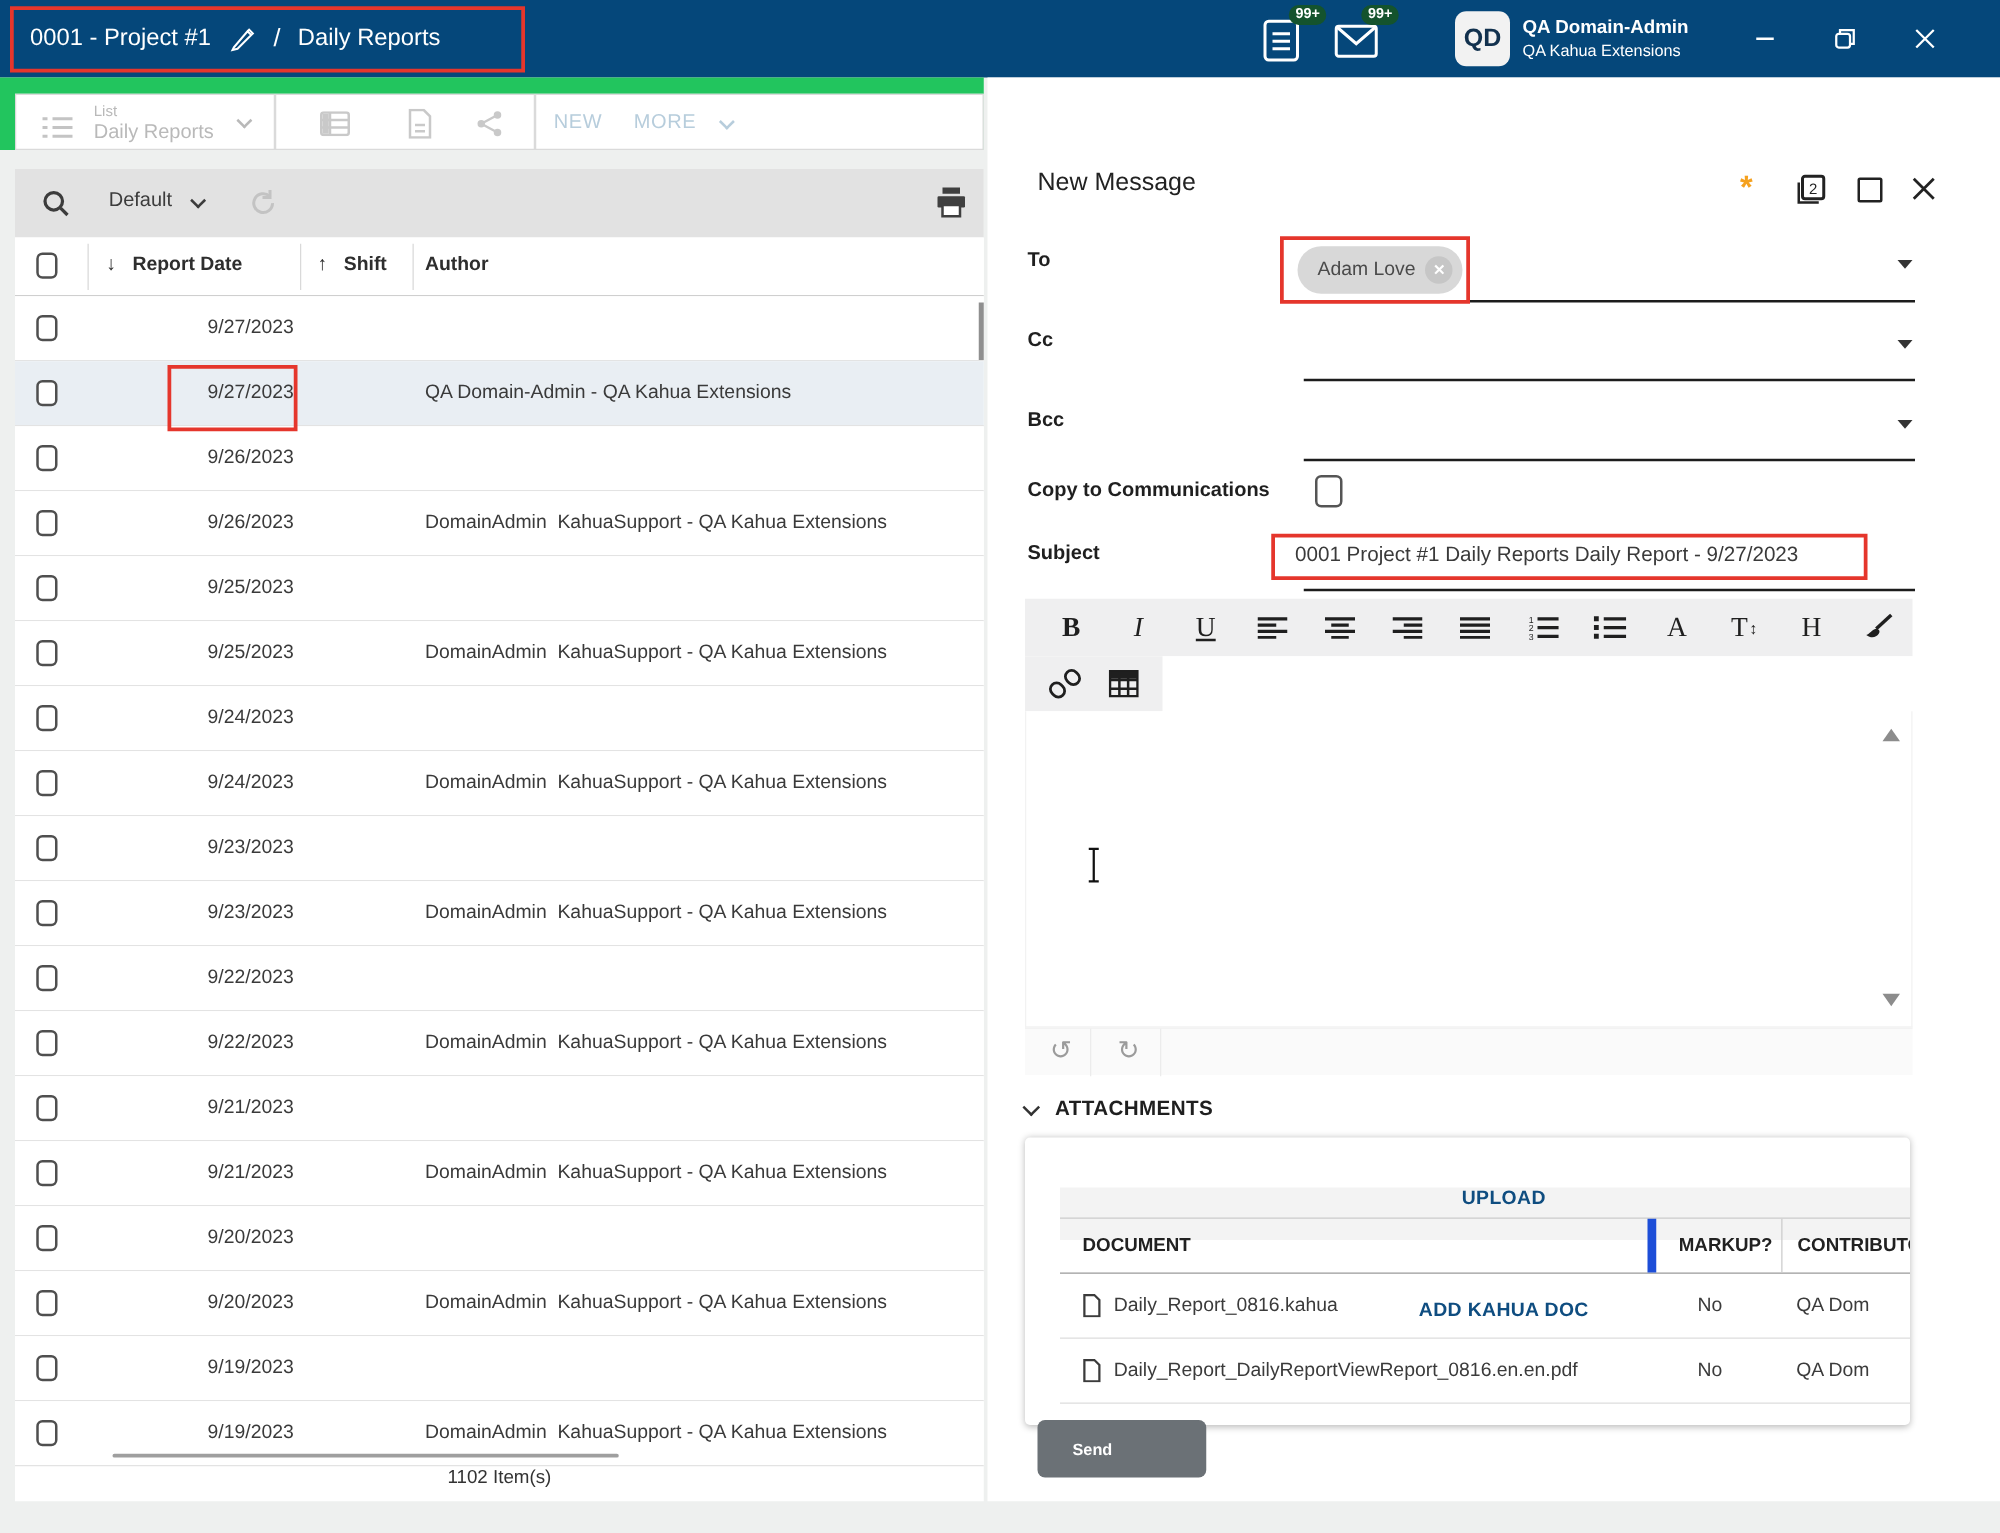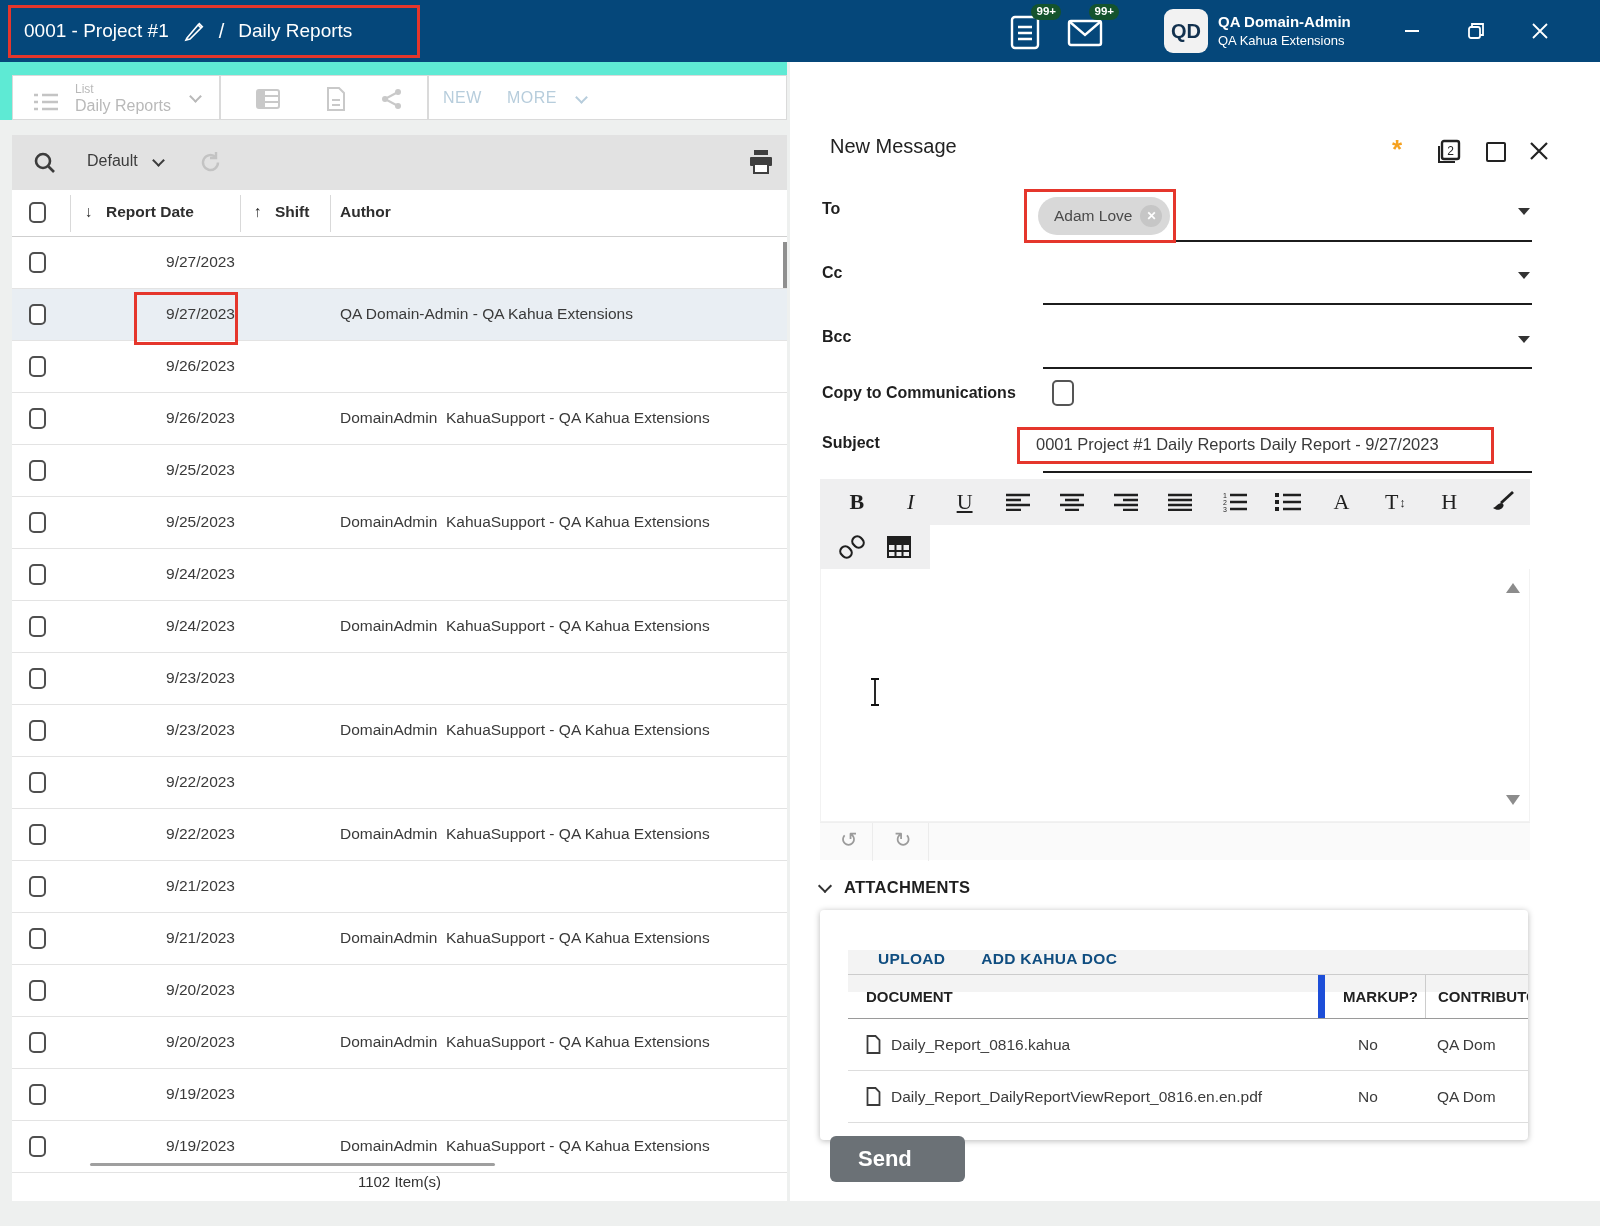--- a/index.html
+++ b/index.html
@@ -22,21 +22,21 @@
   .avatar { position:absolute; left:1164px; top:9px; width:44px; height:44px; border-radius:9px; background:#f2f2f2;
             color:#12314e; font-weight:700; font-size:20px; display:flex; align-items:center; justify-content:center; }
   .u-name { position:absolute; left:1218px; top:13px; font-size:15px; font-weight:700; }
   .u-org  { position:absolute; left:1218px; top:33px; font-size:13px; font-weight:400; }
   .winbtn { position:absolute; top:0; height:62px; width:40px; display:flex; align-items:center; justify-content:center; color:#fff; }
 
   
   .anno { position:absolute; border:3px solid #e5362c; z-index:60; pointer-events:none; }
 
   
-  .toolstrip { position:absolute; left:0; top:62px; width:787px; height:58px; background:#5eead4; }
+  .toolstrip { position:absolute; left:0; top:62px; width:787px; height:58px; background:#22c55e; }
   .tb-box { position:absolute; top:13px; bottom:0; border:1px solid #dadada; background:#fff; }
   .muted { color:#b9b9b9; }
   .chev { display:inline-block; width:9px; height:9px; border-right:2.5px solid currentColor; border-bottom:2.5px solid currentColor; transform:rotate(45deg); }
   .newmore { color:#b7cddc; font-size:16px; font-weight:400; letter-spacing:.5px; }
 
   
   .lpanel { position:absolute; left:12px; top:135px; width:775px; height:1066px; background:#fff; }
   .searchbar { position:absolute; left:0; top:0; width:775px; height:55px; background:#e2e2e2; }
   .lheader { position:absolute; left:0; top:55px; width:775px; height:47px; background:#fff; border-bottom:1px solid #cfcfcf; font-weight:700; font-size:15.5px; color:#2e2e2e; }
   .colsep { position:absolute; top:5px; height:37px; width:1px; background:#d9d9d9; }
@@ -73,31 +73,31 @@
   .tri-dn { position:absolute; right:9px; bottom:16px; width:0; height:0; border-left:7px solid transparent; border-right:7px solid transparent; border-top:10px solid #8c8c8c; }
   .ed-undo { height:38px; background:#fafafa; position:relative; border-top:1px solid #efefef; }
   .ed-undo .g { position:absolute; top:5px; font-size:21px; color:#9b9b9b; }
   .ed-sep { position:absolute; top:0; height:38px; width:1px; background:#ececec; }
   .ibeam { position:absolute; left:46px; top:108px; width:16px; height:30px; }
 
   
   .att-head { position:absolute; left:30px; top:816px; display:flex; align-items:center; gap:14px; font-size:16.5px; font-weight:700; color:#1f1f1f; letter-spacing:.3px; }
   .att-chev { width:10px; height:10px; border-right:2.5px solid #333; border-bottom:2.5px solid #333; transform:rotate(45deg); margin-top:-4px; }
   .att-card { position:absolute; left:30px; top:848px; width:708px; height:230px; background:#fff; border-radius:4px; box-shadow:0 1px 6px rgba(0,0,0,.28); overflow:hidden; }
-  .att-strip { position:absolute; left:28px; top:40px; width:680px; height:42px; background:#f3f3f3; display:flex; align-items:flex-start; gap:36px; padding-left:30px; }
+  .att-strip { position:absolute; left:28px; top:40px; width:680px; height:42px; background:#f3f3f3; display:flex; align-items:center; gap:72px; padding-left:30px;flex-direction:column; }
   .att-link { color:#0f4d80; font-weight:700; font-size:15.5px; letter-spacing:.3px; }
   .att-table { position:absolute; left:28px; top:64px; width:680px; }
   .att-hrow { display:flex; height:45px; border-top:1px solid #ccc; border-bottom:1px solid #9a9a9a; font-weight:700; font-size:15px; color:#222; align-items:center; }
   .att-row { display:flex; height:52px; border-bottom:1px solid #ddd; font-size:15.5px; color:#3b3b3b; align-items:center; }
   .c-doc { width:470px; padding-left:18px; display:flex; align-items:center; gap:10px; overflow:hidden; white-space:nowrap; }
   .c-mk { width:107px; padding-left:18px; border-left:7px solid #1d4ed8; align-self:stretch; display:flex; align-items:center; }
   .att-row .c-mk { border-left:none; padding-left:40px; }
   .c-ct { flex:1; padding-left:12px; border-left:1px solid #ccc; align-self:stretch; display:flex; align-items:center; overflow:hidden; white-space:nowrap; }
   .att-row .c-ct { border-left:none; }
-  .send-btn { position:absolute; left:40px; top:1074px; width:135px; height:46px; background:#6b7176; border-radius:6px; color:#fff; font-size:22px; font-weight:700; display:flex; align-items:center; padding-left:28px; z-index:5; }
+  .send-btn { position:absolute; left:40px; top:1074px; width:135px; height:46px; background:#6b7176; border-radius:6px; color:#fff; font-size:13px; font-weight:700; display:flex; align-items:center; padding-left:28px; z-index:5; }
 
   svg { display:block; }
 </style>
 </head>
 <body>
 
 <div class="topbar">
   <div class="tb-title">
     <span>0001 - Project #1</span>
     <span>

